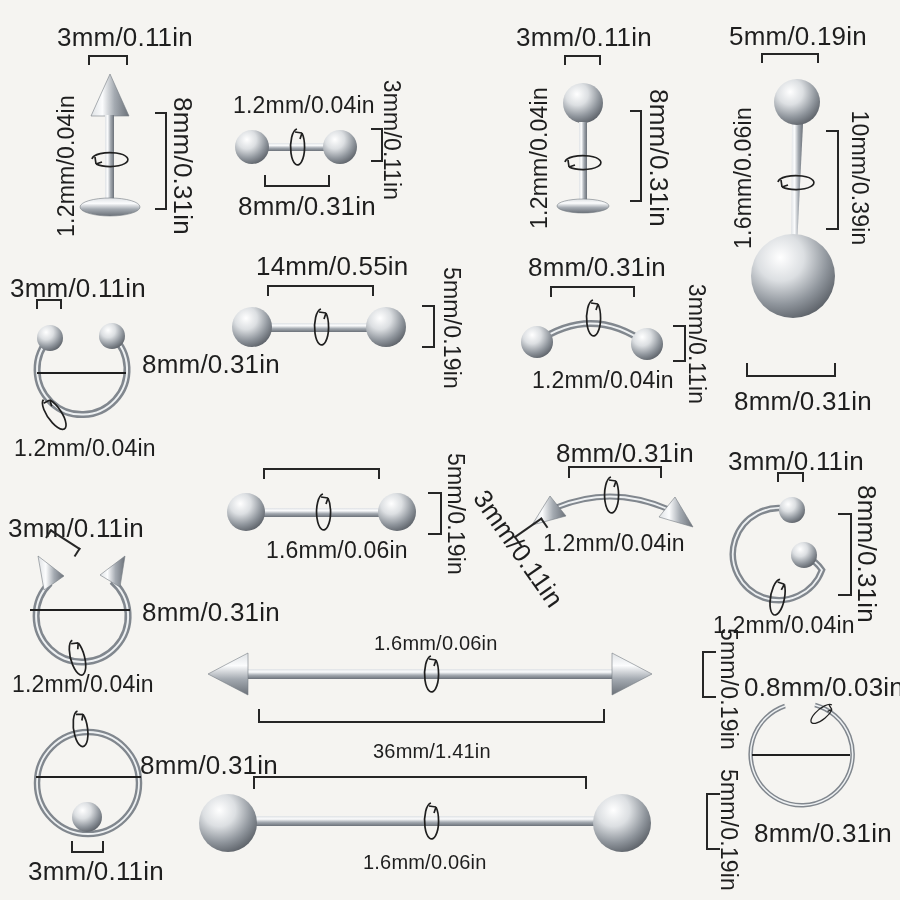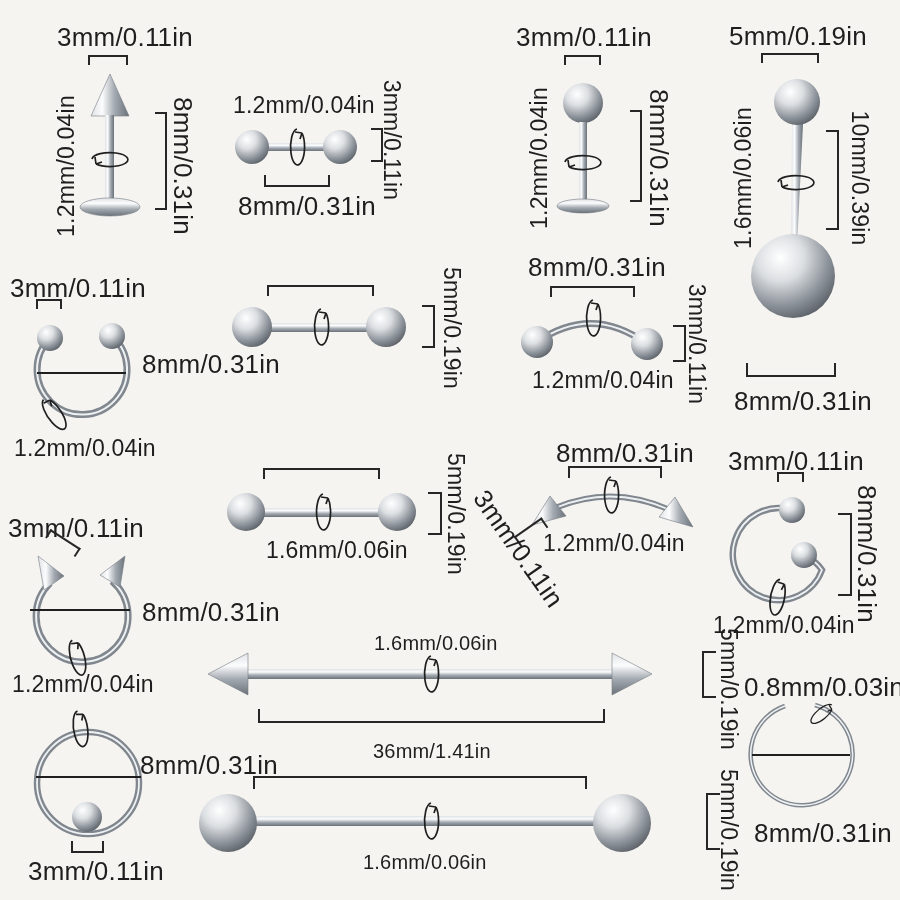--- a/index.html
+++ b/index.html
@@ -126,20 +126,21 @@
   <div class="br br-t" style="left:36px;top:299px;width:26px;height:10px"></div>
   <div class="dim" style="left:142px;top:351px">8mm/0.31in</div>
   <div class="dim sm" style="left:14px;top:436px">1.2mm/0.04in</div>
 
   <svg class="item" style="left:228px;top:303px" width="184" height="49">
     <rect x="12" y="20" width="162" height="9" fill="url(#gH)"></rect>
     <circle cx="24" cy="24" r="20" fill="url(#gB)"></circle>
     <circle cx="158" cy="24" r="20" fill="url(#gB)"></circle>
     <use href="#rotv" transform="translate(92,24)"></use>
   </svg>
+  <div class="dim" style="left:256px;top:253px">14mm/0.55in</div>
   <div class="br br-t" style="left:267px;top:285px;width:107px;height:11px"></div>
   <div class="br br-r" style="left:422px;top:305px;width:13px;height:43px"></div>
   <div class="dim sm rot90 ctr" style="left:452px;top:328px">5mm/0.19in</div>
 
   <svg class="item" style="left:515px;top:298px" width="155" height="67">
     <path d="M 22,44 Q 77,6 132,46" fill="none" stroke="#81878e" stroke-width="7"></path>
     <path d="M 22,44 Q 77,6 132,46" fill="none" stroke="#eef1f3" stroke-width="2"></path>
     <circle cx="22" cy="44" r="16" fill="url(#gB)"></circle>
     <circle cx="132" cy="46" r="16" fill="url(#gB)"></circle>
     <use href="#rotv" transform="translate(77,20)"></use>

